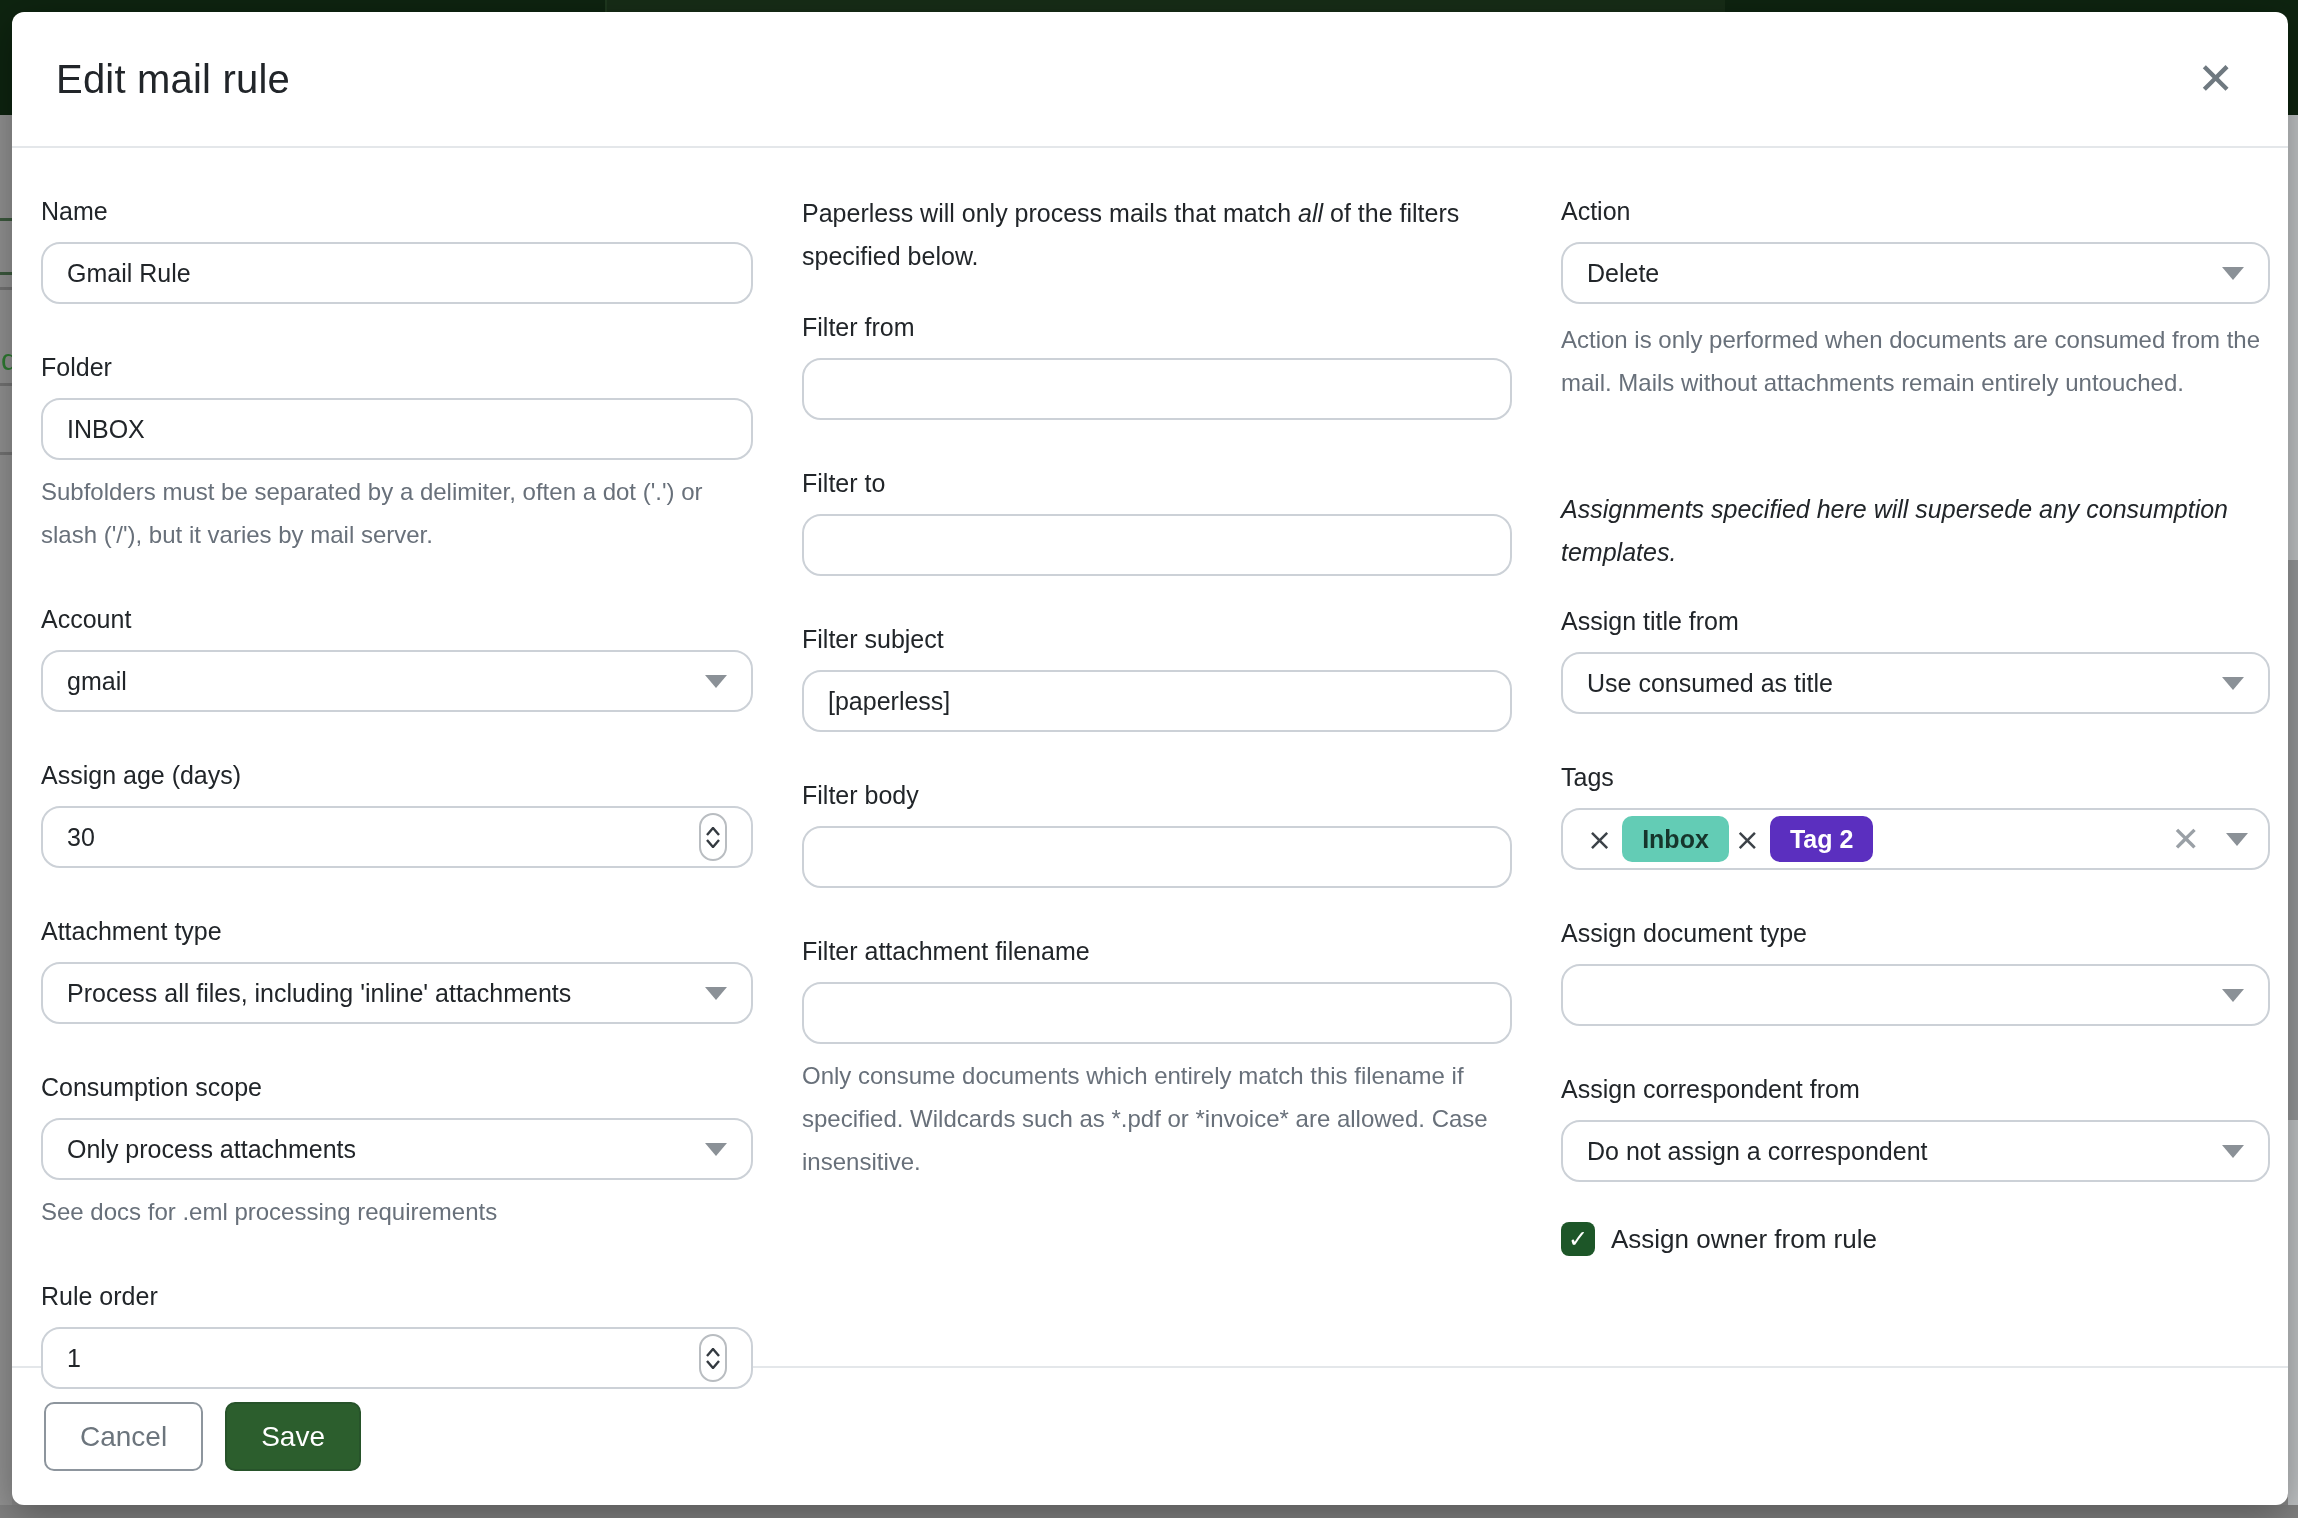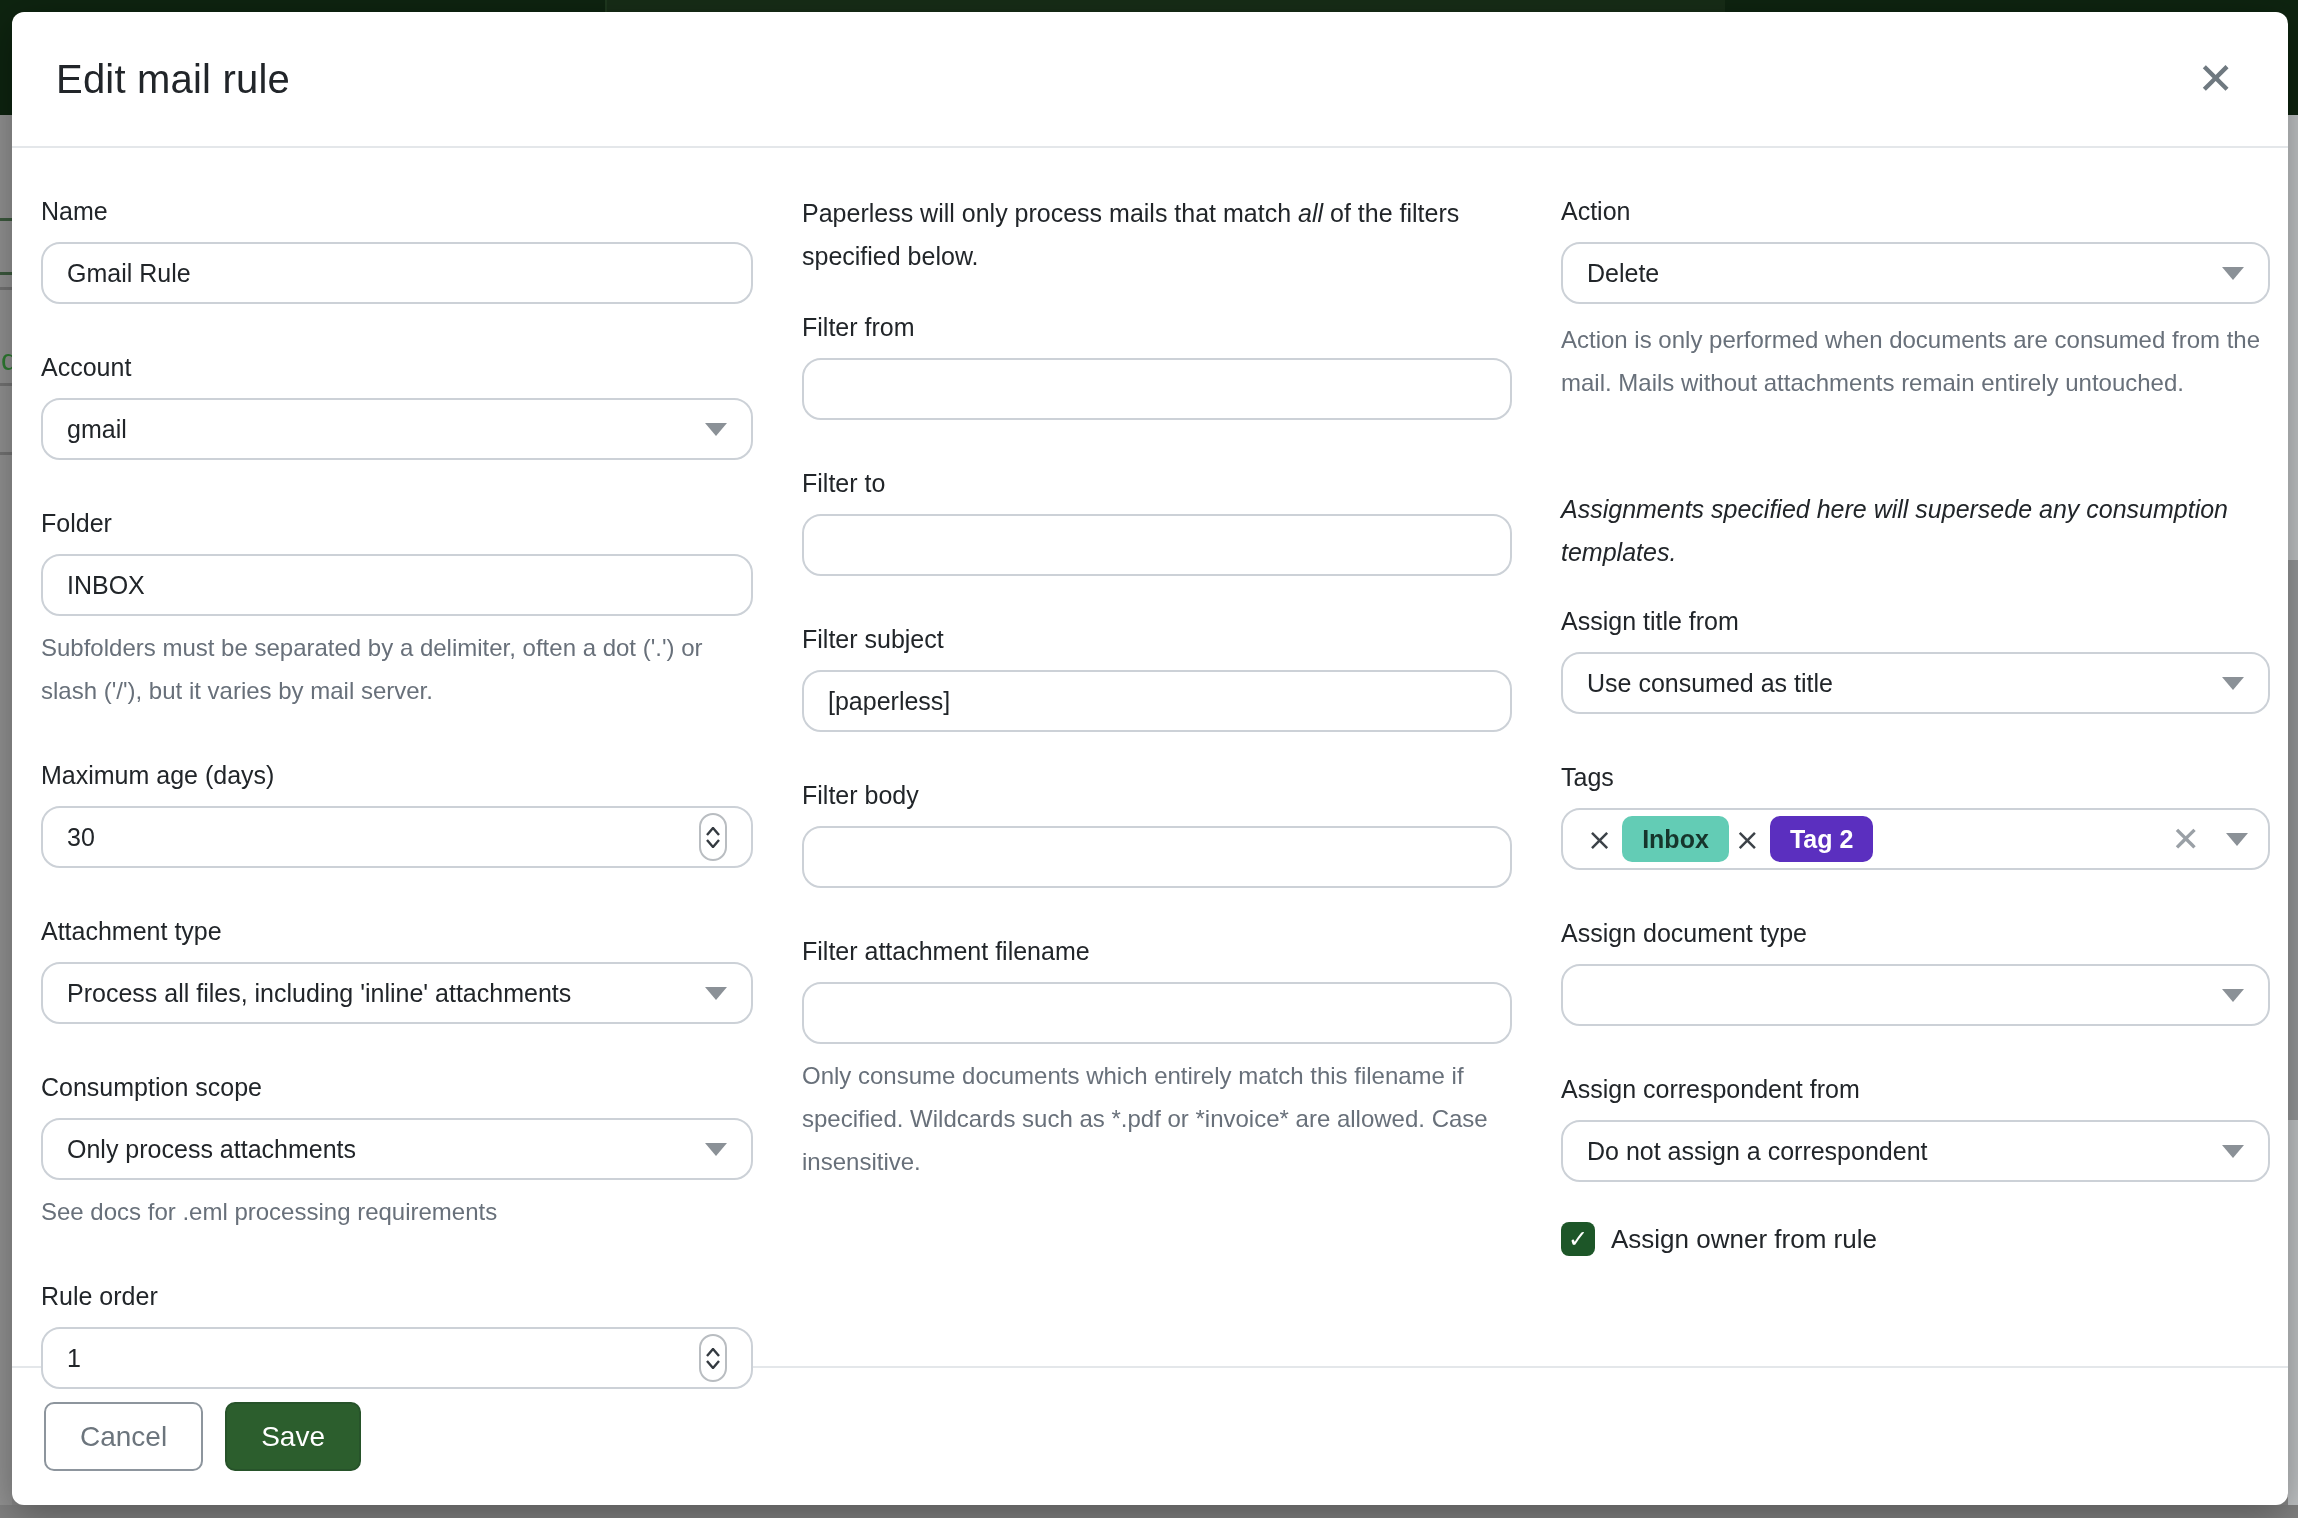--- a/index.html
+++ b/index.html
@@ -109,33 +109,33 @@
     </div>
 
     <div class="modal-body">
 
       <div>
         <div class="group">
           <span class="field-label">Name</span>
           <input class="control" value="Gmail Rule" style="">
         </div>
         <div class="group">
-          <span class="field-label">Account</span>
-          <div class="control select">
-            <span class="value">gmail</span>
-            <span class="caret"></span>
-          </div>
-        </div>
-        <div class="group">
           <span class="field-label">Folder</span>
           <input class="control" value="INBOX" style="">
           <div class="help">Subfolders must be separated by a delimiter, often a dot ('.') or slash ('/'), but it varies by mail server.</div>
         </div>
         <div class="group">
-          <span class="field-label">Maximum age (days)</span>
+          <span class="field-label">Account</span>
+          <div class="control select">
+            <span class="value">gmail</span>
+            <span class="caret"></span>
+          </div>
+        </div>
+        <div class="group">
+          <span class="field-label">Assign age (days)</span>
           <div class="number-wrap">
             <input class="control" value="30" style="">
             <div class="stepper">
               <svg width="14" height="9" viewBox="0 0 14 9">
                   <polyline points="1,8 7,1 13,8" fill="none" stroke="#343a40" stroke-width="2.4"></polyline>
                 </svg>
               <svg width="14" height="9" viewBox="0 0 14 9">
                   <polyline points="1,1 7,8 13,1" fill="none" stroke="#343a40" stroke-width="2.4"></polyline>
                 </svg>
             </div>

